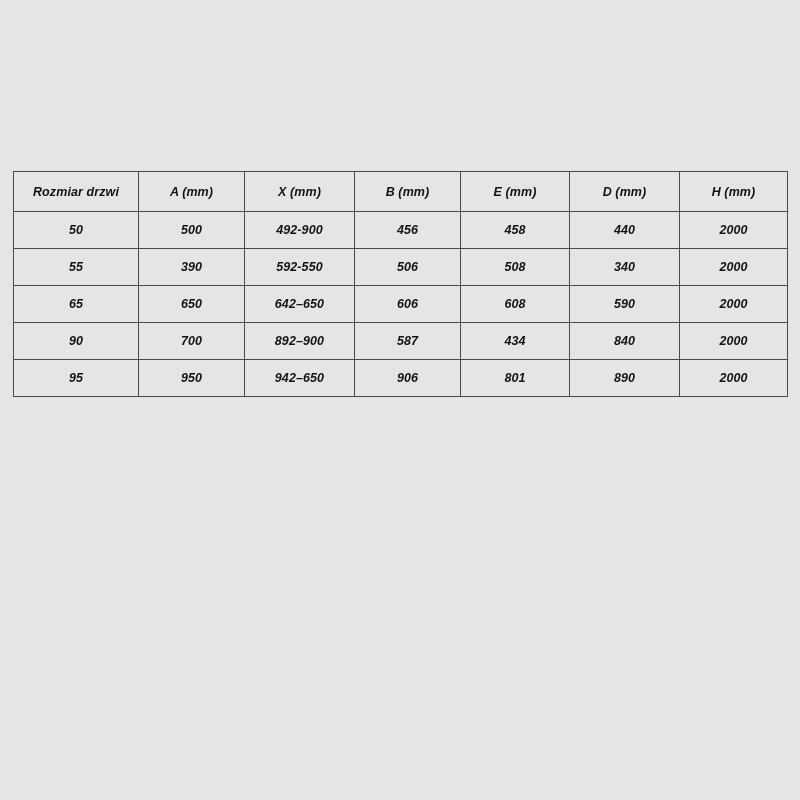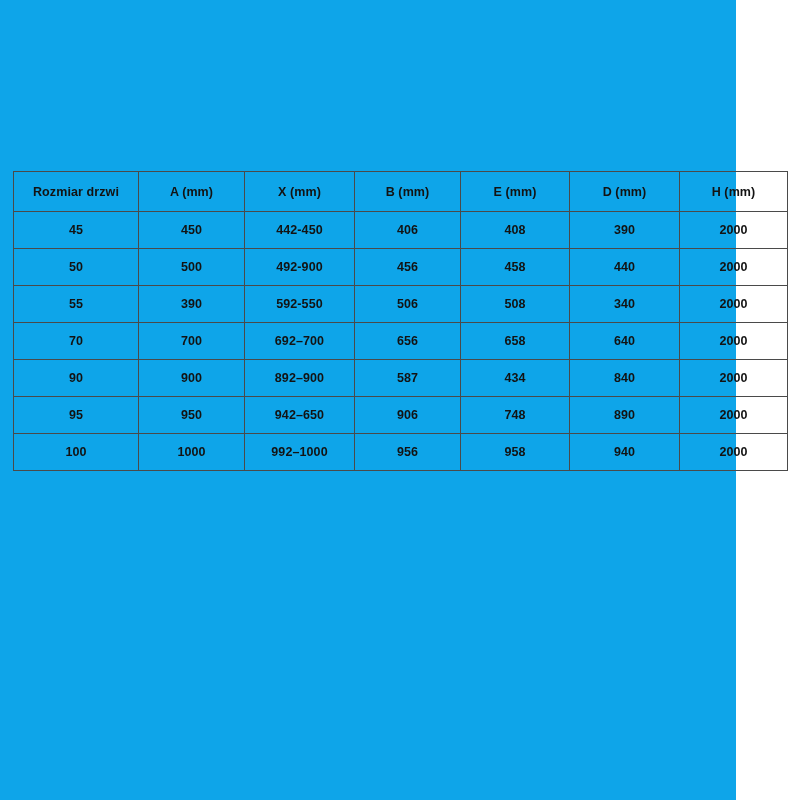--- a/index.html
+++ b/index.html
@@ -12,23 +12,24 @@
     height: 800px;
     font-family: "Liberation Sans", sans-serif;
     color: #1b1b1b;
     position: relative;
     overflow: hidden;
   }
   .sheet {
     position: absolute;
     left: 0;
     top: 0;
-    width: 736px;
+    width: 800px;
     height: 800px;
-    background: #0ea5e9;
+    background: #e5e5e5;
+    font-style: italic;
   }
   .table-wrap {
     position: absolute;
     left: 13px;
     top: 171px;
     width: 774px;
   }
   table.spec {
     border-collapse: collapse;
     width: 774px;
@@ -78,78 +79,60 @@
           <th>A (mm)</th>
           <th>X (mm)</th>
           <th>B (mm)</th>
           <th>E (mm)</th>
           <th>D (mm)</th>
           <th>H (mm)</th>
         </tr>
       </thead>
       <tbody>
         <tr>
-          <td>45</td>
-          <td>450</td>
-          <td>442-450</td>
-          <td>406</td>
-          <td>408</td>
-          <td>390</td>
-          <td>2000</td>
-        </tr>
-        <tr>
           <td>50</td>
           <td>500</td>
           <td>492-900</td>
           <td>456</td>
           <td>458</td>
           <td>440</td>
           <td>2000</td>
         </tr>
         <tr>
           <td>55</td>
           <td>390</td>
           <td>592-550</td>
           <td>506</td>
           <td>508</td>
           <td>340</td>
           <td>2000</td>
         </tr>
         <tr>
-          <td>70</td>
-          <td>700</td>
-          <td>692–700</td>
-          <td>656</td>
-          <td>658</td>
-          <td>640</td>
+          <td>65</td>
+          <td>650</td>
+          <td>642–650</td>
+          <td>606</td>
+          <td>608</td>
+          <td>590</td>
           <td>2000</td>
         </tr>
         <tr>
           <td>90</td>
-          <td>900</td>
+          <td>700</td>
           <td>892–900</td>
           <td>587</td>
           <td>434</td>
           <td>840</td>
           <td>2000</td>
         </tr>
         <tr>
           <td>95</td>
           <td>950</td>
           <td>942–650</td>
           <td>906</td>
-          <td>748</td>
+          <td>801</td>
           <td>890</td>
-          <td>2000</td>
-        </tr>
-        <tr>
-          <td>100</td>
-          <td>1000</td>
-          <td>992–1000</td>
-          <td>956</td>
-          <td>958</td>
-          <td>940</td>
           <td>2000</td>
         </tr>
       </tbody>
     </table>
   </div>
 </div>
 
 </body></html>

